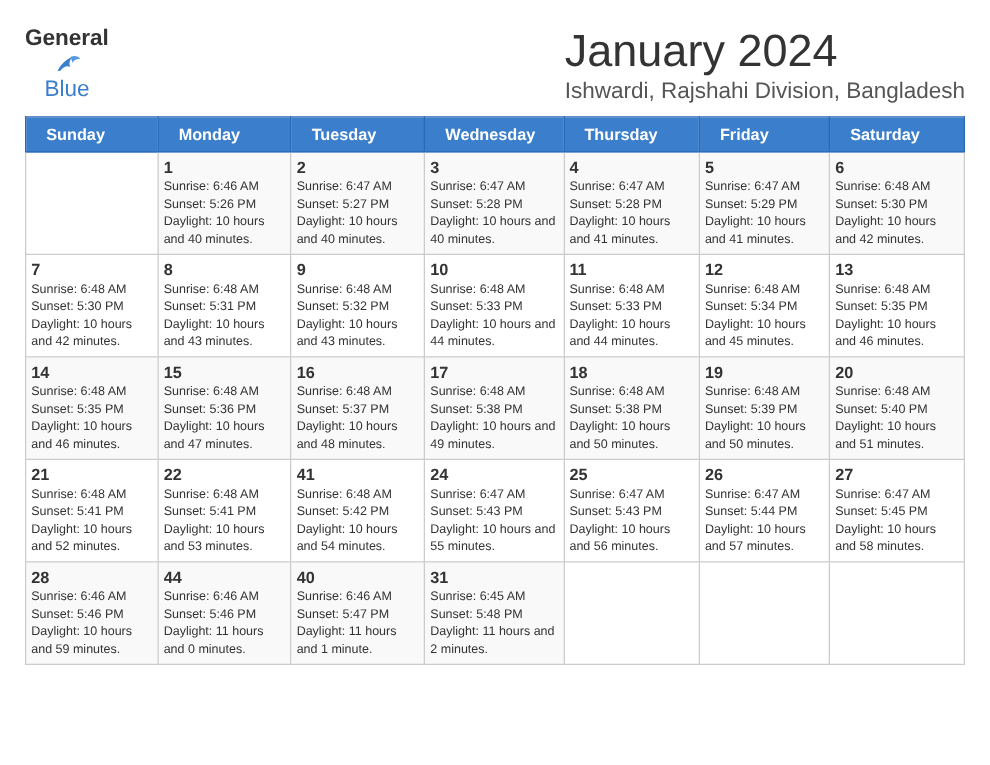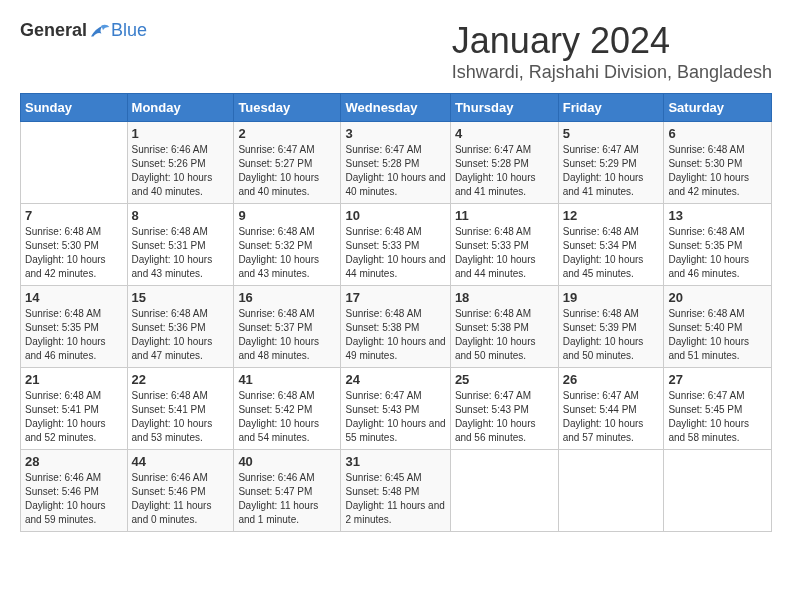--- a/index.html
+++ b/index.html
@@ -47,21 +47,21 @@
       color: #555;
     }
     table {
       width: 100%;
       border-collapse: collapse;
       font-size: 11px;
     }
     thead tr th {
       background-color: #3b7ecb;
       color: #fff;
-      padding: 6px 4px;
+      padding: 6px 16px;
       text-align: left;
       font-size: 13px;
       font-weight: bold;
       border: 1px solid #2a6ab5;
     }
     tbody tr td {
       border: 1px solid #ccc;
       vertical-align: top;
       padding: 4px;
       height: 80px;
@@ -91,21 +91,21 @@
     tbody tr td.empty-cell {
       background-color: inherit;
     }
   </style>
 </head>
 <body>
 
 <div class="header-area">
   <div class="logo">
     <div style="display:flex; flex-direction:column; align-items:flex-start;">
-      <div style="display:flex; align-items:center; gap:0;">
+      <div style="display:flex; align-items:center; gap:0;flex-direction:column;">
         <span class="logo-text-general">General</span>
         <svg class="logo-bird" viewBox="0 0 30 22" xmlns="http://www.w3.org/2000/svg">
           <path d="M5 18 Q10 8 20 4 Q15 10 18 14 Q12 12 8 18 Z" fill="#3b7ecb"></path>
           <path d="M18 4 Q25 2 28 6 Q22 6 20 10 Q19 7 18 4 Z" fill="#5599e0"></path>
         </svg>
         <span class="logo-text-blue">Blue</span>
       </div>
     </div>
   </div>
   <div class="title-area">

